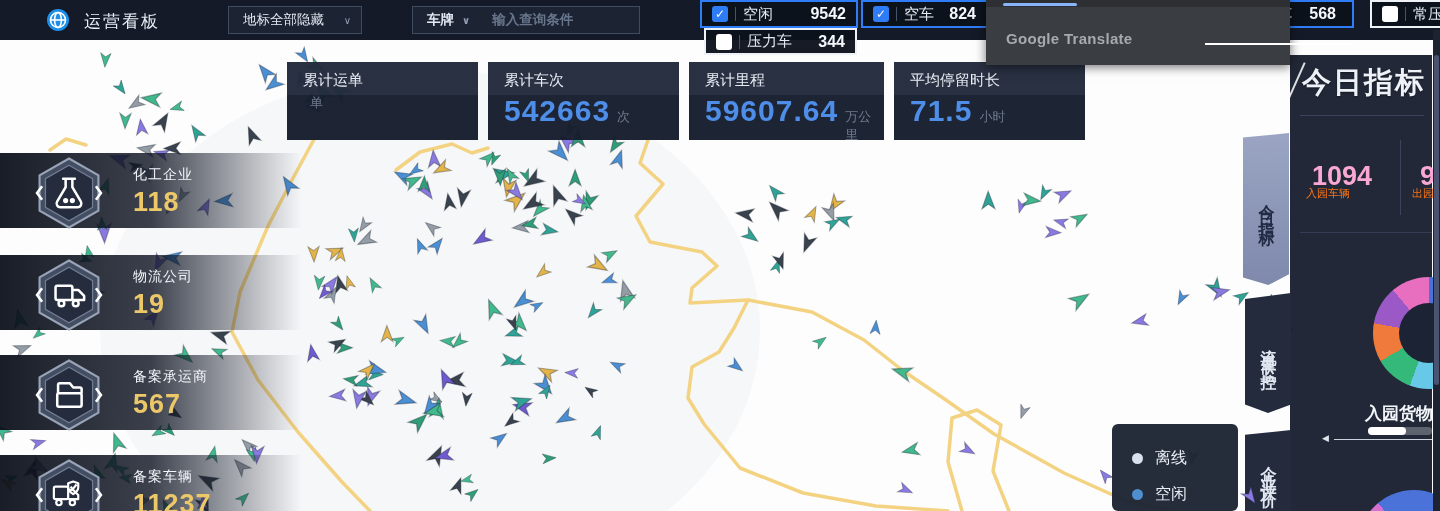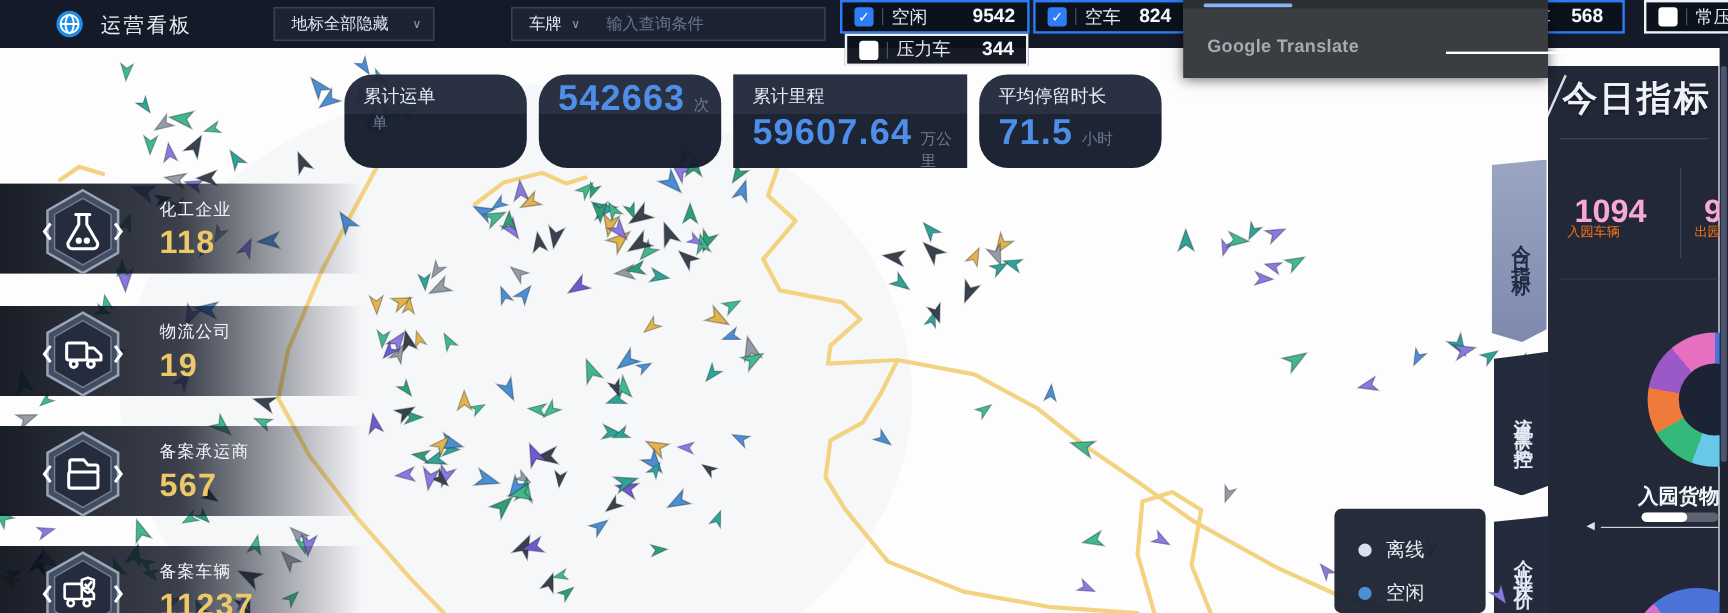--- a/index.html
+++ b/index.html
@@ -7,21 +7,21 @@
          font-family:"Liberation Sans","DejaVu Sans",sans-serif;}
   
   #mapSvg{position:absolute;left:0;top:0;z-index:0;}
   
   .nav{position:absolute;left:0;top:0;width:1440px;height:40px;background:#141a28;z-index:4;}
   .logo{position:absolute;left:46px;top:8px;width:24px;height:24px;}
   .nav-title{position:absolute;left:84px;top:10px;font-size:17px;font-weight:400;color:#e9eef6;letter-spacing:2px;}
   .dd{position:absolute;top:6px;height:28px;background:#1c2433;border:1px solid #3f4b61;border-radius:0;
       display:flex;align-items:center;box-sizing:border-box;color:#e3e9f2;font-size:13.5px;}
   .dd1{left:228px;width:134px;padding:0 10px 0 14px;justify-content:space-between;}
-  .dd2{left:426px;width:262px;padding:0 10px 0 14px;}
+  .dd2{left:412px;width:228px;padding:0 10px 0 14px;font-weight:bold;}
   .chev{color:#93a0b5;font-size:10px;margin-left:8px;}
   .ph{color:#67758c;margin-left:22px;}
   
   .fbox{position:absolute;display:flex;align-items:center;gap:7px;background:rgba(13,18,28,.96);
         box-sizing:border-box;z-index:5;padding:0 10px;color:#e3e9f2;font-size:15px;}
   .fbox .cnt{font-weight:700;font-size:16px;color:#f4f7fb;margin-left:auto;}
   .fbox .sep{width:1px;height:14px;background:#46536c;}
   .b-blue{border:2px solid #2f7df6;}
   .b-white{border:2px solid #eef2f6;}
   .cb{width:16px;height:16px;border-radius:3px;background:#fff;flex:0 0 auto;
@@ -36,21 +36,21 @@
   
   .gt{position:absolute;left:986px;top:0;width:304px;height:65px;background:#3a3d41;z-index:6;
       box-shadow:0 2px 10px rgba(0,0,0,.55);font-weight:bold;}
   .gt-topstrip{position:absolute;left:0;top:0;width:100%;height:7px;background:#2d2f32;}
   .gt-blue{position:absolute;left:17px;top:3px;width:74px;height:3px;background:#8ab4f8;border-radius:2px;}
   .gt-text{position:absolute;left:20px;top:30px;font-size:15px;color:#a6abb1;letter-spacing:.3px;}
   
   .cards{position:absolute;left:287px;top:62px;display:flex;z-index:3;}
   .card{height:78px;margin-right:10px;box-sizing:border-box;
         background:linear-gradient(180deg,rgba(34,42,60,.97) 0%,rgba(34,42,60,.97) 42%,rgba(22,29,45,.97) 42%,rgba(22,29,45,.97) 100%);}
-  .card.w1{width:152px;border-radius:24px;}.card.w3{width:195px;}
+  .card.w1{width:191px;}.card.w3{width:195px;}
   .card .ct{padding:9px 0 0 16px;font-size:15px;color:#e8edf5;}
   .card .cv{padding:4px 0 0 16px;display:flex;align-items:baseline;}
   .card .num{font-size:30px;font-weight:700;color:#4e8ee8;letter-spacing:1px;}
   .card .unit{font-size:13px;color:#6f7a8e;margin-left:7px;}
   
   .band{position:absolute;left:0;width:302px;height:75px;z-index:2;
         background:linear-gradient(90deg,rgba(10,15,26,.94) 0%,rgba(17,23,37,.82) 50%,rgba(28,36,54,0) 100%);}
   .band .hex{position:absolute;left:30px;top:3px;}
   .band .bl{position:absolute;left:133px;top:13px;font-size:14px;color:#f2f5fa;letter-spacing:1px;}
   .band .bv{position:absolute;left:133px;top:34px;font-size:27px;font-weight:700;color:#ecc868;letter-spacing:1px;}
@@ -413,20 +413,21 @@
   </div>
 
   <div class="cards">
     <div class="card w1">
       <div class="ct">累计运单</div>
       <div class="cv">
         <span class="unit">单</span>
         </div>
     </div>
     <div class="card w1">
+      <div class="ct">累计车次</div>
       <div class="cv">
           <span class="num">542663</span>
         <span class="unit">次</span>
         </div>
     </div>
     <div class="card w3">
       <div class="ct">累计里程</div>
       <div class="cv">
           <span class="num">59607.64</span>
         <span class="unit">万公里</span>

